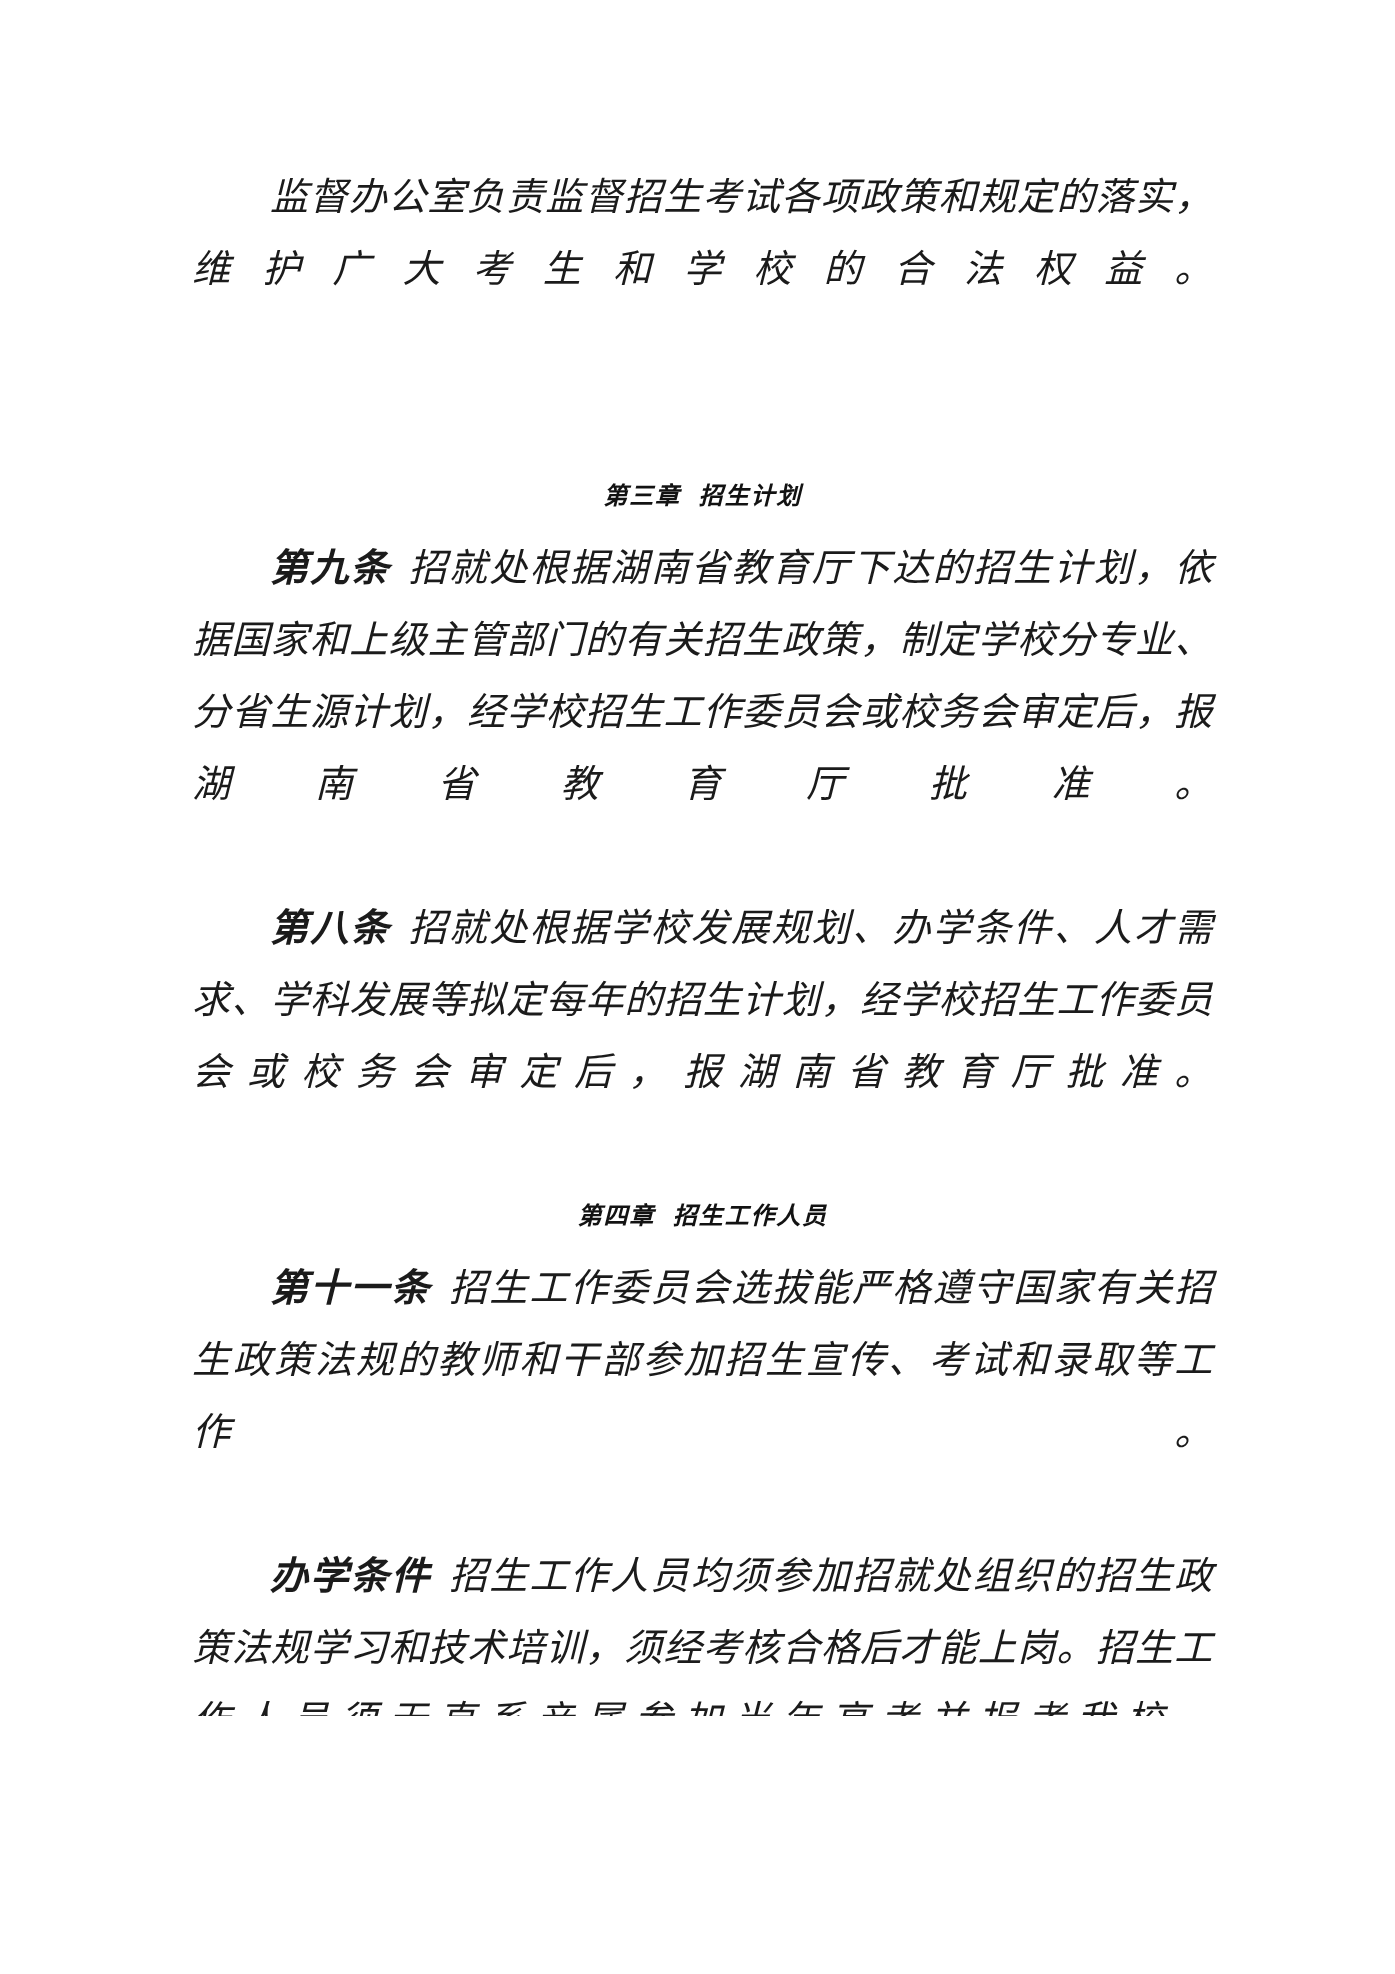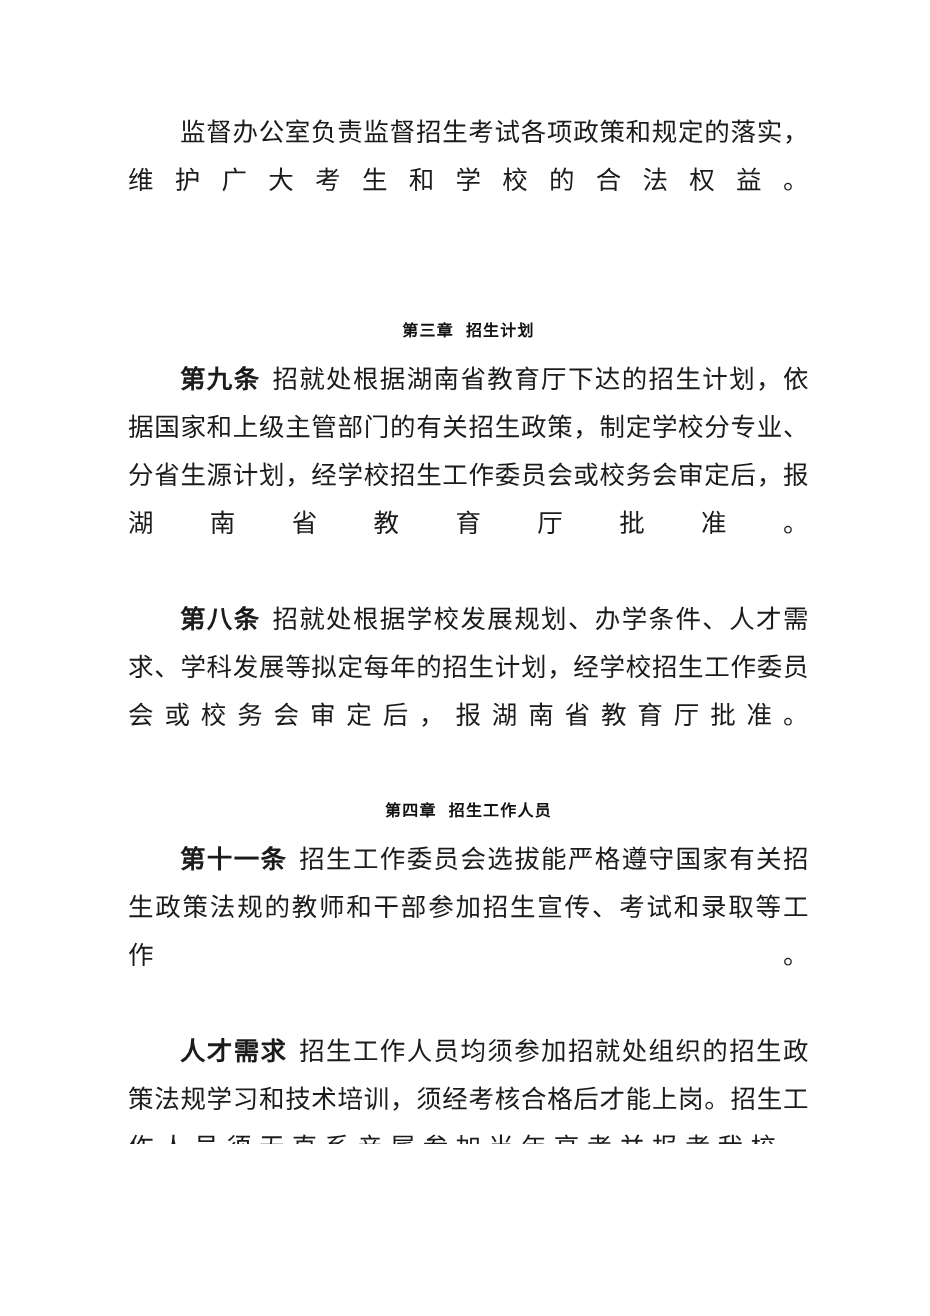--- a/index.html
+++ b/index.html
@@ -12,20 +12,21 @@
   body {
     font-family: "DejaVu Serif", "Liberation Serif", serif;
   }
 
   #page {
     position: relative;
     width: 930px;
     height: 1144px;
     background: #ffffff;
     overflow: hidden;
+    font-style: italic;
   }
 
   
   #doc-body {
     position: absolute;
     left: 128px;
     top: 108px;
     width: 681px;
   }
 
@@ -90,15 +91,15 @@
 <body>
 
 <div id="page">
   <div id="doc-body">
       <p class="para"><span>监督办公室负责监督招生考试各项政策和规定的落实，维护广大考生和学校的合法权益。</span></p>
       <p class="chapter spaced-above"><span>第三章</span><span class="chapter-gap"></span><span>招生计划</span></p>
       <p class="para"><span class="marker">第九条</span><span class="marker-gap"></span><span>招就处根据湖南省教育厅下达的招生计划，依据国家和上级主管部门的有关招生政策，制定学校分专业、分省生源计划，经学校招生工作委员会或校务会审定后，报湖南省教育厅批准。</span></p>
       <p class="para"><span class="marker">第八条</span><span class="marker-gap"></span><span>招就处根据学校发展规划、办学条件、人才需求、学科发展等拟定每年的招生计划，经学校招生工作委员会或校务会审定后，报湖南省教育厅批准。</span></p>
       <p class="chapter"><span>第四章</span><span class="chapter-gap"></span><span>招生工作人员</span></p>
       <p class="para"><span class="marker">第十一条</span><span class="marker-gap"></span><span>招生工作委员会选拔能严格遵守国家有关招生政策法规的教师和干部参加招生宣传、考试和录取等工作。</span></p>
-      <p class="para"><span class="marker">人才需求</span><span class="marker-gap"></span><span>招生工作人员均须参加招就处组织的招生政策法规学习和技术培训，须经考核合格后才能上岗。招生工作人员须无直系亲属参加当年高考并报考我校。</span></p>
+      <p class="para"><span class="marker">办学条件</span><span class="marker-gap"></span><span>招生工作人员均须参加招就处组织的招生政策法规学习和技术培训，须经考核合格后才能上岗。招生工作人员须无直系亲属参加当年高考并报考我校。</span></p>
     </div>
 </div>
 
 </body></html>

